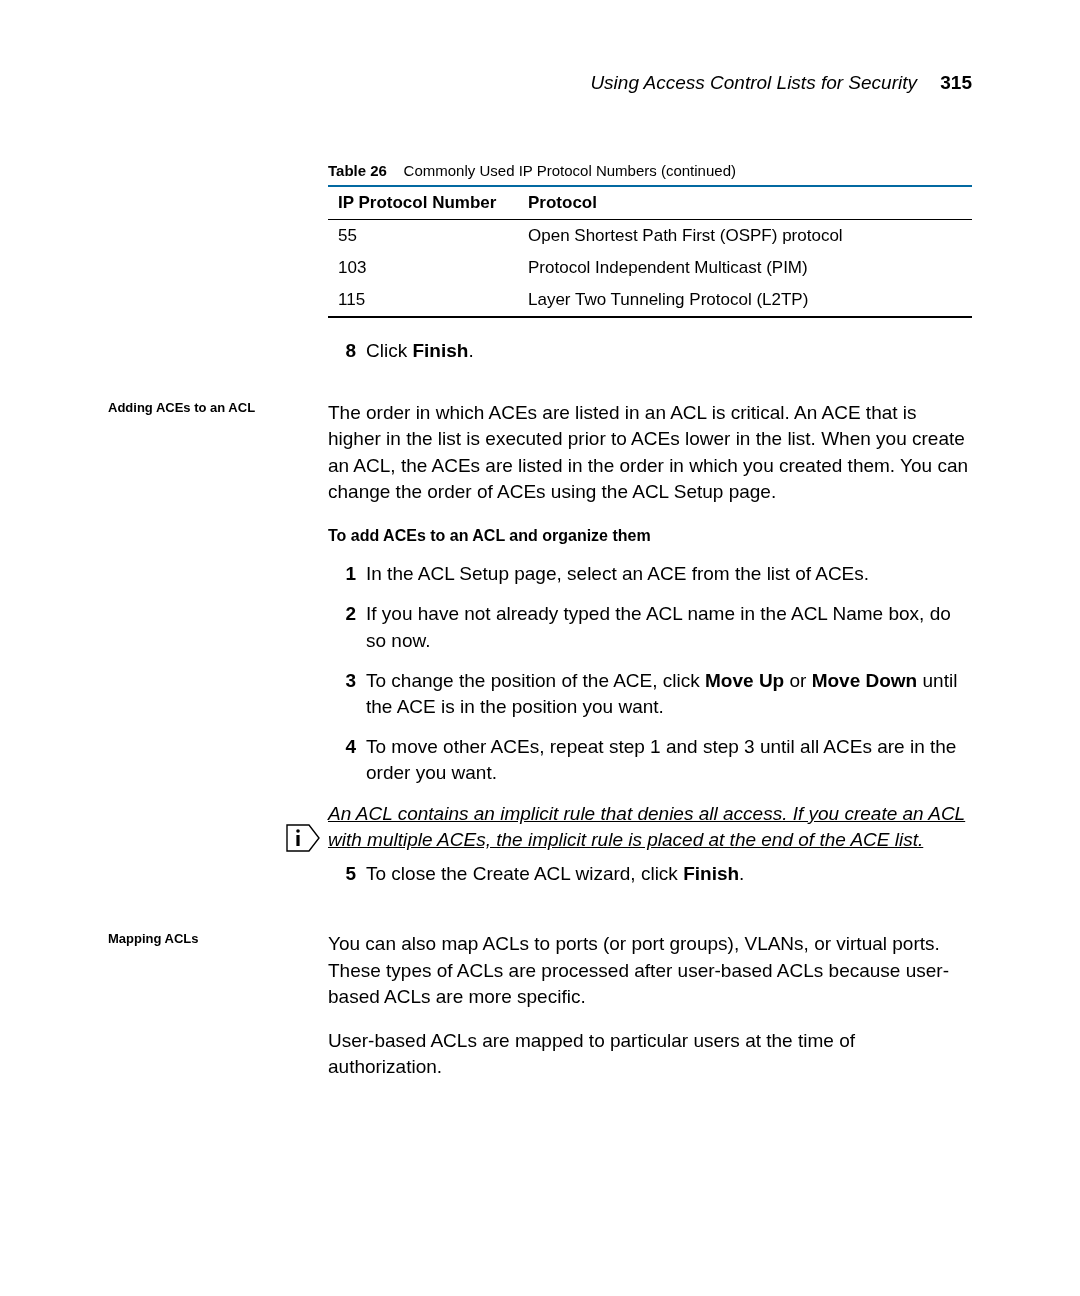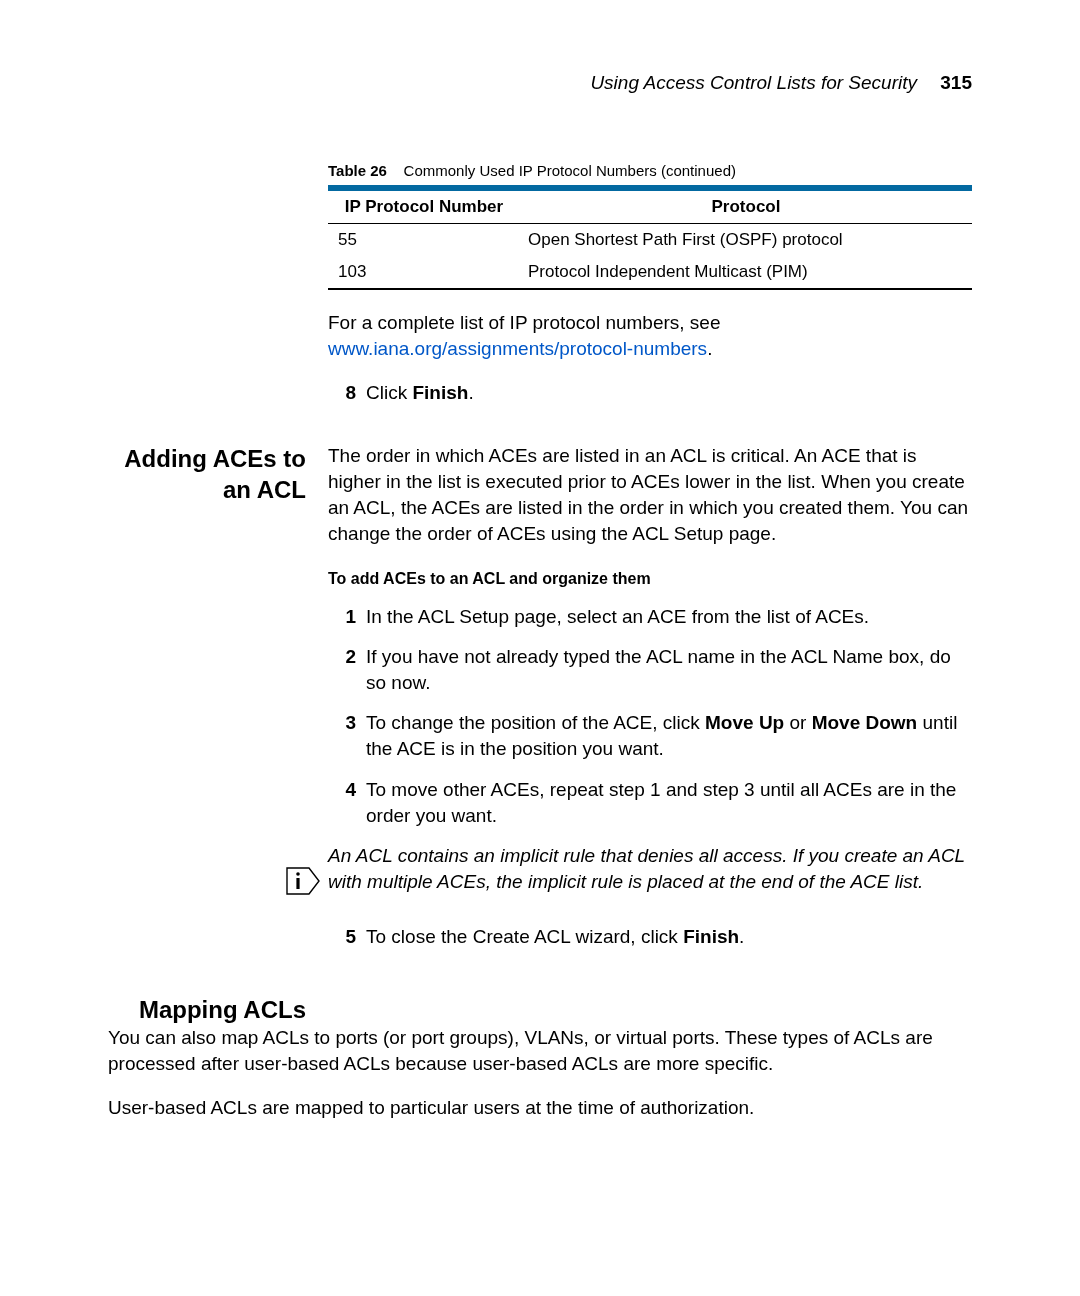--- a/index.html
+++ b/index.html
@@ -33,23 +33,23 @@
     margin-bottom: 6px;
   }
   .table-caption .bold { font-weight: bold; }
   table.proto {
     width: 100%;
     border-collapse: collapse;
     font-size: 17px;
     margin-bottom: 20px;
   }
   table.proto thead th {
-    text-align: center;
-    font-weight: bold;
-    border-top: 6px solid #0369a1;
+    text-align: left;
+    font-weight: bold;
+    border-top: 2px solid #0369a1;
     border-bottom: 1px solid #000;
     padding: 6px 8px 6px 10px;
   }
   table.proto tbody td {
     padding: 6px 8px 6px 10px;
   }
   table.proto tbody tr:last-child td {
     border-bottom: 2px solid #000;
   }
   .body-text {
@@ -70,51 +70,51 @@
     margin-right: 10px;
   }
   .step-body { flex: 1; }
   .section-row {
     display: flex;
     margin-top: 36px;
   }
   .side-heading {
     width: 220px;
     flex-shrink: 0;
-    text-align: right;
-    font-weight: bold;
-    font-size: 24px;
+    font-weight: bold;
+    font-size: 13px;
     padding-right: 22px;
     line-height: 1.3;
   }
   .section-body { flex: 1; }
   .subhead {
     font-weight: bold;
     margin-top: 20px;
     margin-bottom: 14px;
     font-size: 16px;
   }
   .note-row {
     display: flex;
     align-items: flex-end;
-    margin-bottom: 28px;
+    margin-bottom: 8px;
+    text-decoration: underline;
   }
   .note-icon {
     position: absolute;
     left: 285px;
     width: 38px;
     flex-shrink: 0;
   }
   .note-icon svg { display: block; }
   .note-text {
     font-style: italic;
     flex: 1;
   }
   .bold { font-weight: bold; }
-  .section-gap { margin-top: 30px; flex-direction: column; }
+  .section-gap { margin-top: 30px; }
 </style>
 </head>
 <body>
 
 <div class="page">
 
   <div class="running-header">
     <span>Using Access Control Lists for Security</span>
     <span class="page-num">315</span>
   </div>
@@ -135,27 +135,27 @@
       </thead>
       <tbody>
         <tr>
           <td>55</td>
           <td>Open Shortest Path First (OSPF) protocol</td>
         </tr>
         <tr>
           <td>103</td>
           <td>Protocol Independent Multicast (PIM)</td>
         </tr>
+        <tr>
+          <td>115</td>
+          <td>Layer Two Tunneling Protocol (L2TP)</td>
+        </tr>
       </tbody>
     </table>
 
-    <div class="body-text para">
-      <span>For a complete list of IP protocol numbers, see </span>
-      <span class="link">www.iana.org/assignments/protocol-numbers</span><span>.</span>
-    </div>
 
     <div class="step-row body-text">
       <div class="step-num">8</div>
       <div class="step-body">
         <span>Click </span><span class="bold">Finish</span><span>.</span>
       </div>
     </div>
   </div>
 
   <div class="section-row body-text">

